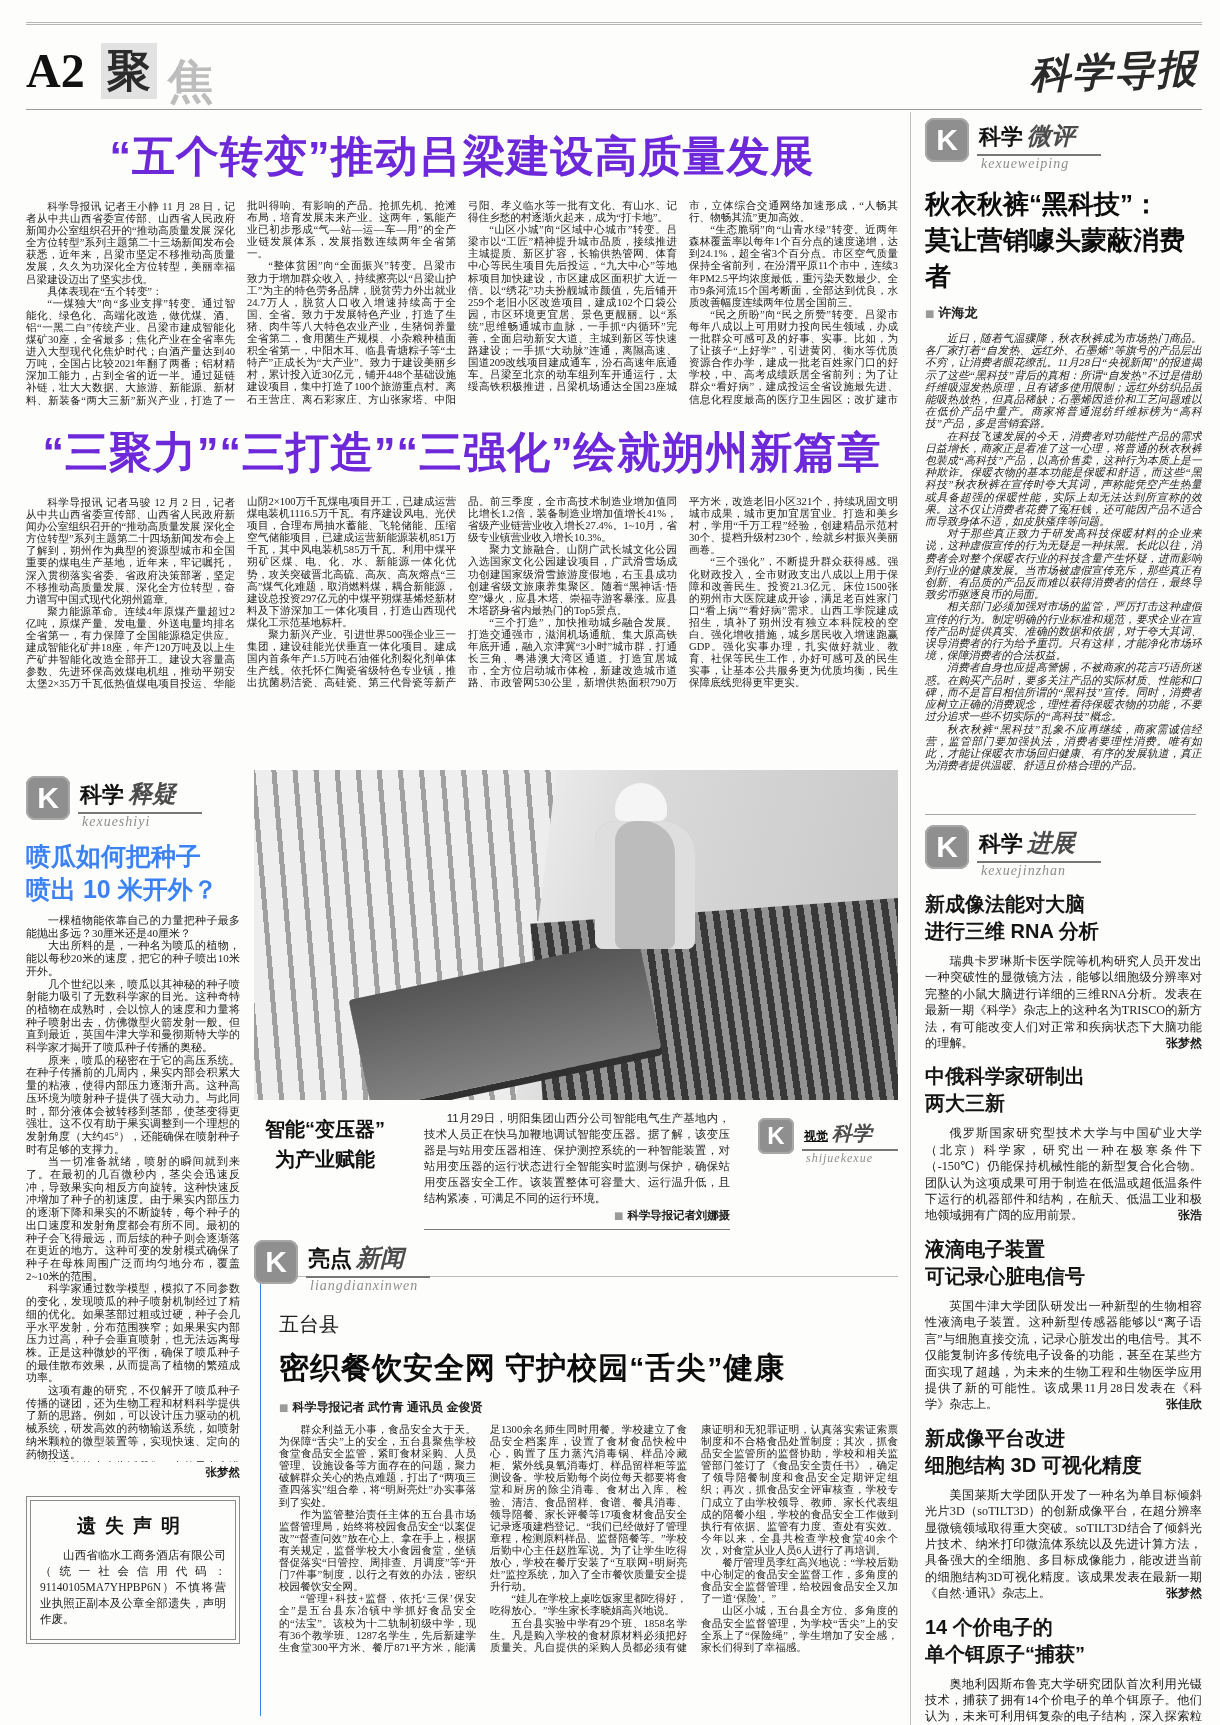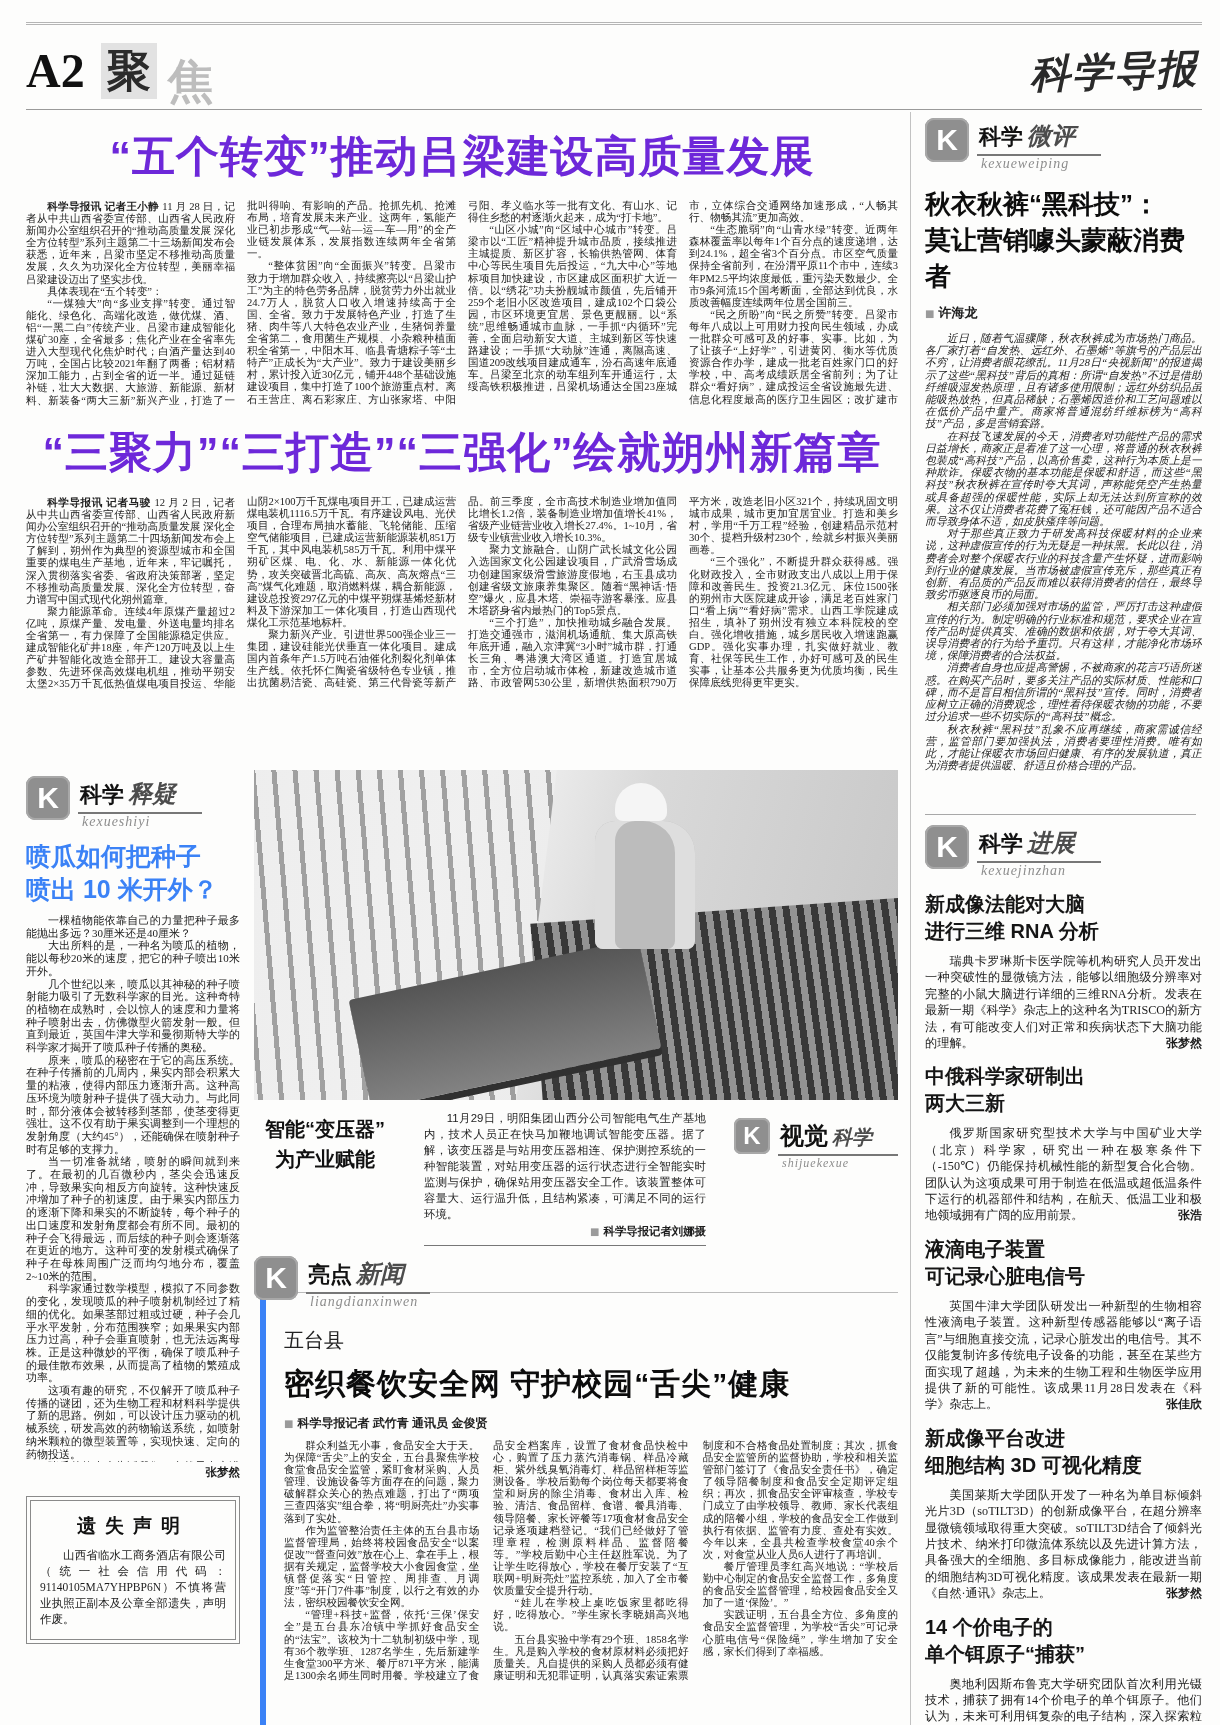--- a/index.html
+++ b/index.html
@@ -31,37 +31,37 @@
   .content { display:flex; margin-top:2px; }
   .main { width:884px; padding-right:12px; }
   .sidebar { width:292px; border-left:1px solid #c2c2c2; padding-left:14px; }
   
   .headline1 { font-family:"Liberation Sans","DejaVu Sans",sans-serif; font-weight:900;
     font-size:43px; letter-spacing:1px; text-align:center; color:#6d28d9; margin:16px 0 14px; }
   .story { column-gap:12px; text-align:justify; overflow:hidden;
     font-size:10.6px; line-height:12.1px; color:#222; }
   .cols4 { column-count:4; }
   .story p { text-indent:2em; margin:0; }
-  .story b.lead { font-family:"Liberation Sans",sans-serif; font-weight:700; }
+  .story b.lead { font-family:"Liberation Sans",sans-serif; font-weight:400; }
   #a1-body { height:208px; }
   #a2-body { height:264px; margin-bottom:10px; }
   
   .badge { display:flex; align-items:flex-start; gap:8px; margin:6px 0 4px; }
   .k-logo { width:44px; height:44px; background:#8f8f8f; border-radius:9px; flex:0 0 auto;
     color:#fff; font:900 30px/44px "Liberation Sans",sans-serif; text-align:center;
     box-shadow:inset 0 0 0 2px #a8a8a8; }
   .badge-txt { padding-top:2px; }
   .badge-title { border-bottom:2px solid #777; padding:0 26px 2px 2px; white-space:nowrap; }
   .badge-cn { font:700 22px "Liberation Sans",sans-serif; color:#111; }
   .badge-script { font-family:"Liberation Serif",serif; font-style:italic; font-weight:700;
     font-size:24px; color:#4c4c4c; margin-left:4px; }
   .badge-pinyin { font-family:"Liberation Serif",serif; font-style:italic;
     font-size:14px; color:#8d8d8d; letter-spacing:1px; padding-left:4px; }
   .badge.small .k-logo { width:36px; height:36px; font:900 24px/36px "Liberation Sans",sans-serif; border-radius:7px; }
-  .badge.small .badge-cn { font-size:24px; }
+  .badge.small .badge-cn { font-size:12px;text-decoration:underline; }
   .badge.small .badge-script { font-size:20px; }
   .badge.small .badge-pinyin { font-size:12px; }
   
   .band { display:flex; gap:14px; }
   .rail { width:214px; flex:0 0 auto; }
   .rail-title { font:800 25px/33px "Liberation Sans",sans-serif; color:#3b82f6;
     white-space:pre-line; margin:10px 0 8px; }
   .rail-body { height:548px; overflow:hidden; text-align:justify;
     font-size:11px; line-height:12.7px; }
   .rail-body p { text-indent:2em; }
@@ -92,21 +92,21 @@
   .caption-row { display:flex; gap:28px; padding-top:10px; align-items:flex-start; }
   .cap-title { width:142px; flex:0 0 auto; font:700 20px/30px "Liberation Sans",sans-serif;
     text-align:center; white-space:pre-line; padding-top:4px; color:#111; }
   .cap-text { flex:1; font-family:"Liberation Sans",sans-serif; font-size:11.4px; line-height:16px;
     text-align:justify; border-bottom:1px solid #777; padding-bottom:5px; color:#1d1d1d; }
   .cap-text .ind { display:inline-block; width:2em; }
   .cap-credit { display:block; text-align:right; font-weight:700; margin-top:1px; }
   .cap-badge { flex:0 0 auto; margin-top:2px; }
   
   .liangdian { margin-top:10px; position:relative; }
-  .ld-box { border-top:1px solid #bbb; border-left:6px solid #3b82f6;
+  .ld-box { border-top:1px solid #bbb; border-left:1px solid #3b82f6;
     margin:-22px 0 0 6px; padding:34px 0 0 18px; }
   .ld-kicker { font:400 20px "Liberation Sans",sans-serif; color:#222; margin-bottom:10px; }
   .ld-headline { font:900 30px "Liberation Sans",sans-serif; letter-spacing:1px; color:#0c0c0c; }
   .ld-byline { font:700 12px "Liberation Sans",sans-serif; margin:10px 0 8px; color:#222; }
   .ld-body { column-count:3; column-gap:14px; height:292px; overflow:hidden;
     font-size:10.6px; line-height:12.1px; text-align:justify; }
   .ld-body p { text-indent:2em; }
   
   .wp-title { font:800 26px/36px "Liberation Sans",sans-serif; white-space:pre-line;
     color:#0d0d0d; margin:14px 0 10px; }
@@ -245,21 +245,21 @@
               <div class="ld-kicker">五台县</div>
               <h2 class="ld-headline">密织餐饮安全网  守护校园“舌尖”健康</h2>
               <div class="ld-byline"><span class="sq">■</span><span>科学导报记者 武竹青  通讯员 金俊贤</span></div>
               <div class="ld-body">
                   <p>群众利益无小事，食品安全大于天。为保障“舌尖”上的安全，五台县聚焦学校食堂食品安全监管，紧盯食材采购、人员管理、设施设备等方面存在的问题，聚力破解群众关心的热点难题，打出了“两项三查四落实”组合拳，将“明厨亮灶”办实事落到了实处。</p>
                   <p>作为监管整治责任主体的五台县市场监督管理局，始终将校园食品安全“以案促改”“督查问效”放在心上、拿在手上，根据有关规定，监督学校大小食园食堂，坐镇督促落实“日管控、周排查、月调度”等“开门7件事”制度，以行之有效的办法，密织校园餐饮安全网。</p>
                   <p>“管理+科技+监督，依托‘三保’保安全”是五台县东冶镇中学抓好食品安全的“法宝”。该校为十二轨制初级中学，现有36个教学班、1287名学生，先后新建学生食堂300平方米、餐厅871平方米，能满足1300余名师生同时用餐。学校建立了食品安全档案库，设置了食材食品快检中心，购置了压力蒸汽消毒锅、样品冷藏柜、紫外线臭氧消毒灯、样品留样柜等监测设备。学校后勤每个岗位每天都要将食堂和厨房的除尘消毒、食材出入库、检验、清洁、食品留样、食谱、餐具消毒、领导陪餐、家长评餐等17项食材食品安全记录逐项建档登记。“我们已经做好了管理章程，检测原料样品、监督陪餐等。”学校后勤中心主任赵胜军说。为了让学生吃得放心，学校在餐厅安装了“互联网+明厨亮灶”监控系统，加入了全市餐饮质量安全提升行动。</p>
                   <p>“娃儿在学校上桌吃饭家里都吃得好，吃得放心。”学生家长李晓娟高兴地说。</p>
                   <p>五台县实验中学有29个班、1858名学生。凡是购入学校的食材原材料必须把好质量关。凡自提供的采购人员都必须有健康证明和无犯罪证明，认真落实索证索票制度和不合格食品处置制度；其次，抓食品安全监管所的监督协助，学校和相关监管部门签订了《食品安全责任书》，确定了领导陪餐制度和食品安全定期评定组织；再次，抓食品安全评审核查，学校专门成立了由学校领导、教师、家长代表组成的陪餐小组，学校的食品安全工作做到执行有依据、监管有力度、查处有实效。今年以来，全县共检查学校食堂40余个次，对食堂从业人员6人进行了再培训。</p>
                   <p>餐厅管理员李红高兴地说：“学校后勤中心制定的食品安全监督工作，多角度的食品安全监督管理，给校园食品安全又加了一道‘保险’。”</p>
-                  <p>实践证明，五台县全方位、多角度的食品安全监督管理，为学校“舌尖”可记录心脏电信号“保险绳”，学生增加了安全感，家长们得到了幸福感。</p>
+                  <p>山区小城，五台县全方位、多角度的食品安全监督管理，为学校“舌尖”上的安全系上了“保险绳”，学生增加了安全感，家长们得到了幸福感。</p>
                 </div>
             </div>
           </div>
         </div>
       </div>
     </div>
 
     <aside class="sidebar">
 
       <div class="badge">

